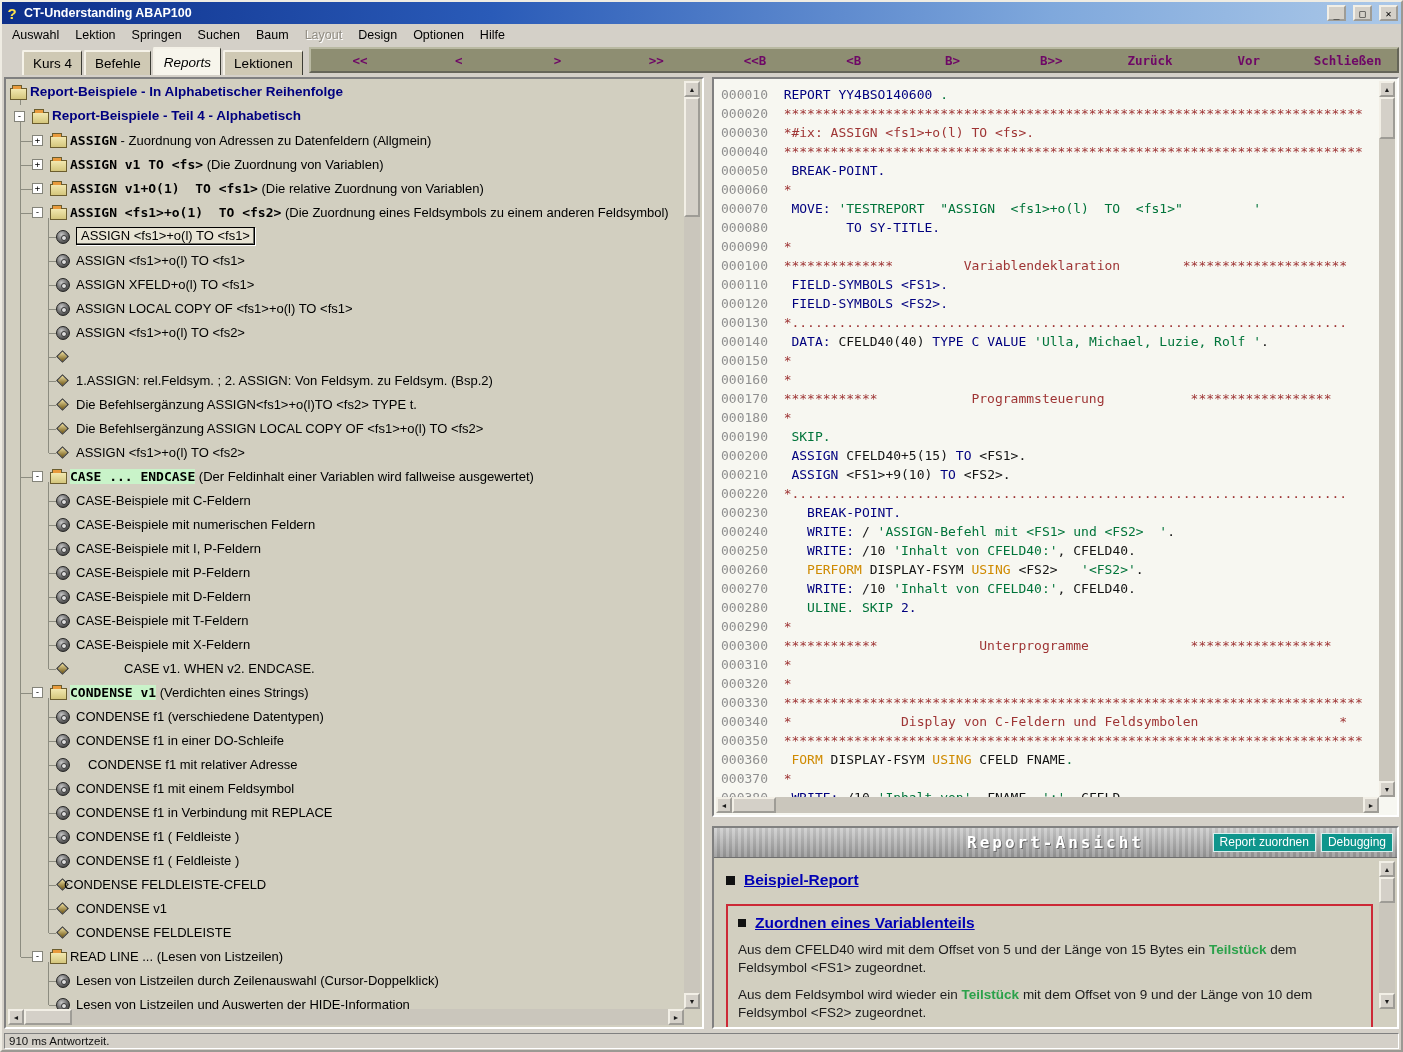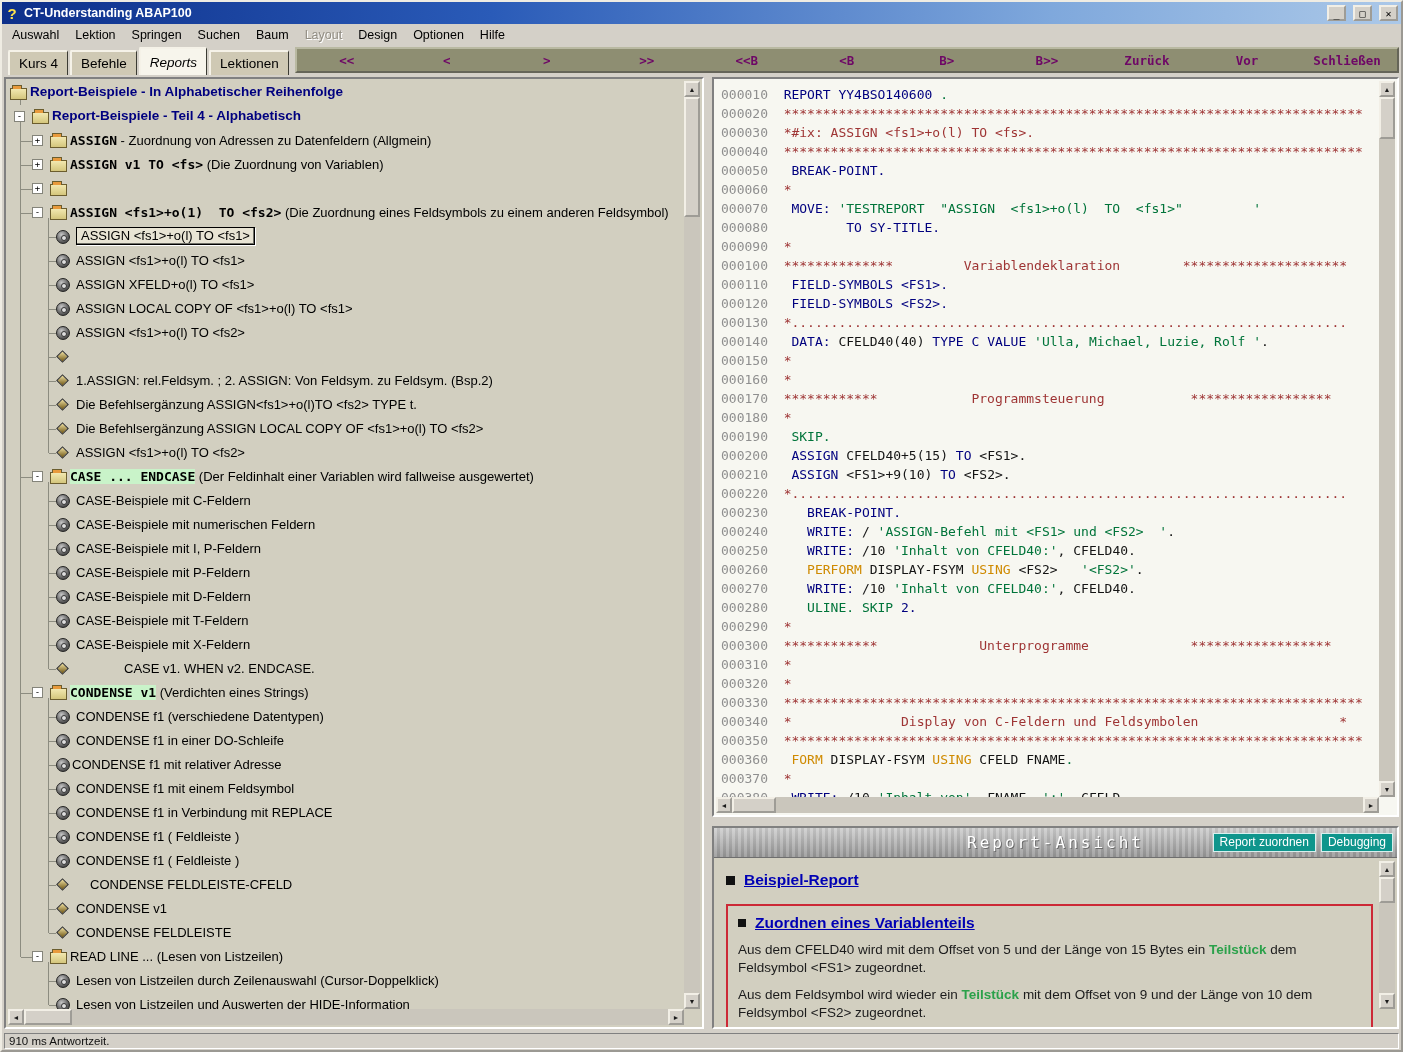--- a/index.html
+++ b/index.html
@@ -17,21 +17,21 @@
     font-size:10px; line-height:11px; text-align:center; padding:0; margin-left:2px;
     font-family:"DejaVu Sans Mono",monospace; }
 
   
   .menubar { height:21px; flex:none; display:flex; align-items:center; padding-left:2px; }
   .menu-item { padding:2px 8px; font-size:12.5px; color:#000; cursor:default; }
   .menu-item.disabled { color:#928e84; text-shadow:1px 1px 0 #fff; }
 
   
   .tabrow { height:30px; flex:none; display:flex; align-items:flex-end; }
-  .tabs { display:flex; align-items:flex-end; padding-left:6px; }
+  .tabs { display:flex; align-items:flex-end; padding-left:20px; }
   .tab { height:25px; padding:4px 9px 2px; background:#cfc9b4; border:1px solid #3c3c34;
     border-top:2px outset #f5f2e8; border-left:2px outset #f5f2e8; border-bottom:none;
     font-size:13.5px; margin-right:2px; border-radius:2px 2px 0 0; cursor:pointer; white-space:nowrap; }
   .tab.active { background:#f7f5ec; font-style:italic; height:28px; padding-top:6px; }
   .navbar { flex:1; height:26px; margin:0 2px 2px 4px; background:#8e8e72;
     border:2px outset #b9b9a2; display:flex; align-items:center; }
   .nav-item { flex:1; text-align:center; color:#6e0766; font-weight:bold; font-size:12.5px;
     font-family:"DejaVu Sans Mono",monospace; cursor:pointer; white-space:nowrap; }
 
   
@@ -79,21 +79,21 @@
 
   .hsplit { height:9px; flex:none; }
 
   
   .report-panel { flex:1; position:relative; overflow:hidden; background:#d2cfc0;
     border:2px solid; border-color:#808080 #fff #fff #808080; }
   .rv-header { height:30px; position:relative; border-bottom:1px solid #6e6e6e;
     background:repeating-linear-gradient(90deg, rgba(255,255,255,.14) 0 3px, rgba(0,0,0,.06) 3px 6px),
                linear-gradient(#cdcdcd,#969696); }
   .rv-title { position:absolute; left:0; right:0; top:5px; text-align:center; color:#fff;
-    font-family:"DejaVu Sans Mono",monospace; font-weight:normal; font-size:16px;
+    font-family:"DejaVu Sans Mono",monospace; font-weight:bold; font-size:16px;
     letter-spacing:3px; text-shadow:1px 1px 0 #6a6a6a; }
   .rv-btns { position:absolute; right:4px; top:5px; display:flex; gap:5px; }
   .rv-btn { background:#0f958c; color:#fff; border:1px solid #d8f0ee; font-size:12px;
     padding:1px 6px 2px; font-family:"Liberation Sans",sans-serif; cursor:pointer; }
   .rv-body { position:absolute; top:31px; bottom:0; left:0; right:18px; padding:12px 6px 0 12px; }
   .link-row { display:flex; align-items:center; gap:9px; }
   .sq { width:9px; height:9px; background:#111; flex:none; }
   .sq.small { width:8px; height:8px; }
   .rv-link { color:#0000b4; font-weight:bold; font-size:15.5px; text-decoration:underline; cursor:pointer; }
   .red-box { margin-top:15px; border:2px solid #cc2936; padding:8px 10px 12px; }
@@ -194,20 +194,21 @@
             <span class="expander" style="left: 24px;">+</span>
             <span class="ico-folder" style="left: 42px;"></span>
             <span class="row-label" style="left: 62px;"><span class="cmd">ASSIGN v1 TO &lt;fs&gt;</span> <span class="desc">(Die Zuordnung von Variablen)</span></span>
           </div>
           <div class="tree-row">
             <span class="guide" style="left: 12px; top: 0px; height: 12px;"></span>
             <span class="guide" style="left: 12px; top: 12px; height: 12px;"></span>
             <span class="hguide" style="left: 13px; top: 12px; width: 11px;"></span>
             <span class="expander" style="left: 24px;">+</span>
             <span class="ico-folder" style="left: 42px;"></span>
+            <span class="row-label" style="left: 62px;"><span class="cmd">ASSIGN v1+O(1)  TO &lt;fs1&gt;</span> <span class="desc">(Die relative Zuordnung von Variablen)</span></span>
           </div>
           <div class="tree-row">
             <span class="guide" style="left: 12px; top: 0px; height: 12px;"></span>
             <span class="guide" style="left: 12px; top: 12px; height: 12px;"></span>
             <span class="hguide" style="left: 13px; top: 12px; width: 11px;"></span>
             <span class="guide" style="left: 40px; top: 17px; height: 7px;"></span>
             <span class="expander" style="left: 24px;">-</span>
             <span class="ico-folder" style="left: 42px;"></span>
             <span class="row-label" style="left: 62px;"><span class="cmd">ASSIGN &lt;fs1&gt;+o(1)  TO &lt;fs2&gt;</span> <span class="desc">(Die Zuordnung eines Feldsymbols zu einem anderen Feldsymbol)</span></span>
           </div>
@@ -385,21 +386,21 @@
             <span class="hguide" style="left: 41px; top: 12px; width: 7px;"></span>
             <span class="ico-gear" style="left: 48px;"></span>
             <span class="row-label" style="left: 68px;">CONDENSE f1 in einer DO-Schleife</span>
           </div>
           <div class="tree-row">
             <span class="guide" style="left: 12px; top: 0px; height: 24px;"></span>
             <span class="guide" style="left: 40px; top: 0px; height: 12px;"></span>
             <span class="guide" style="left: 40px; top: 12px; height: 12px;"></span>
             <span class="hguide" style="left: 41px; top: 12px; width: 7px;"></span>
             <span class="ico-gear" style="left: 48px;"></span>
-            <span class="row-label" style="left: 64px;">CONDENSE f1 mit relativer Adresse</span>
+            <span class="row-label" style="left: 80px;">CONDENSE f1 mit relativer Adresse</span>
           </div>
           <div class="tree-row">
             <span class="guide" style="left: 12px; top: 0px; height: 24px;"></span>
             <span class="guide" style="left: 40px; top: 0px; height: 12px;"></span>
             <span class="guide" style="left: 40px; top: 12px; height: 12px;"></span>
             <span class="hguide" style="left: 41px; top: 12px; width: 7px;"></span>
             <span class="ico-gear" style="left: 48px;"></span>
             <span class="row-label" style="left: 68px;">CONDENSE f1 mit einem Feldsymbol</span>
           </div>
           <div class="tree-row">
@@ -425,21 +426,21 @@
             <span class="hguide" style="left: 41px; top: 12px; width: 7px;"></span>
             <span class="ico-gear" style="left: 48px;"></span>
             <span class="row-label" style="left: 68px;">CONDENSE f1 ( Feldleiste )</span>
           </div>
           <div class="tree-row">
             <span class="guide" style="left: 12px; top: 0px; height: 24px;"></span>
             <span class="guide" style="left: 40px; top: 0px; height: 12px;"></span>
             <span class="guide" style="left: 40px; top: 12px; height: 12px;"></span>
             <span class="hguide" style="left: 41px; top: 12px; width: 7px;"></span>
             <span class="ico-diamond"></span>
-            <span class="row-label" style="left: 82px;">CONDENSE FELDLEISTE-CFELD</span>
+            <span class="row-label" style="left: 56px;">CONDENSE FELDLEISTE-CFELD</span>
           </div>
           <div class="tree-row">
             <span class="guide" style="left: 12px; top: 0px; height: 24px;"></span>
             <span class="guide" style="left: 40px; top: 0px; height: 12px;"></span>
             <span class="guide" style="left: 40px; top: 12px; height: 12px;"></span>
             <span class="hguide" style="left: 41px; top: 12px; width: 7px;"></span>
             <span class="ico-diamond"></span>
             <span class="row-label" style="left: 68px;">CONDENSE v1</span>
           </div>
           <div class="tree-row">

